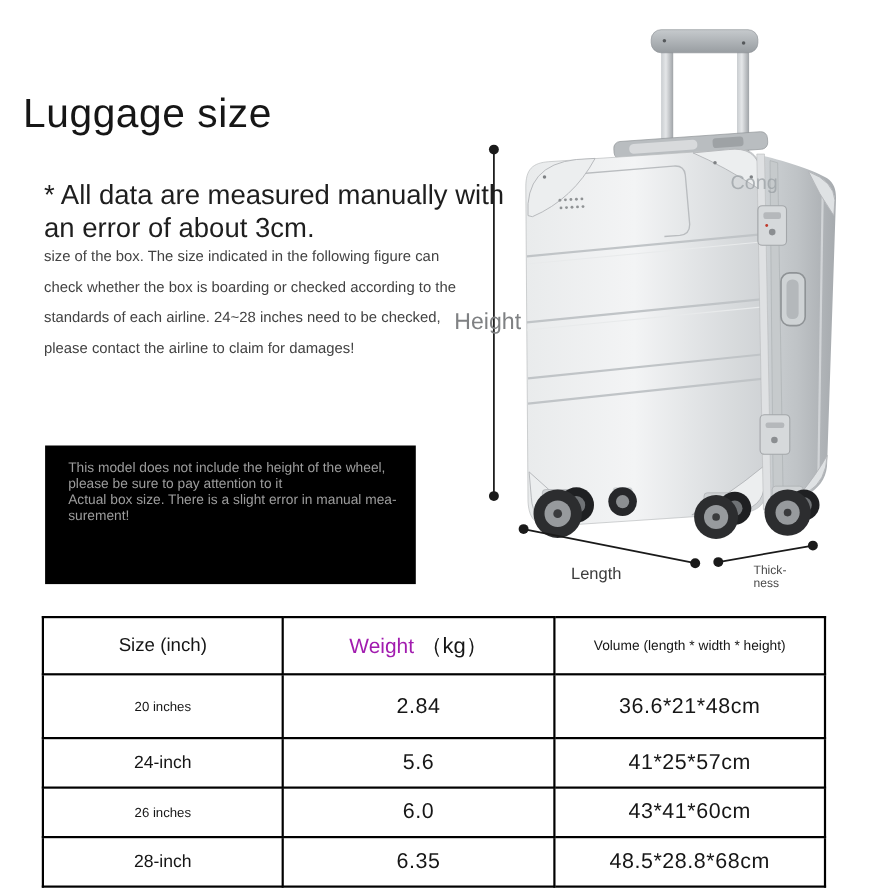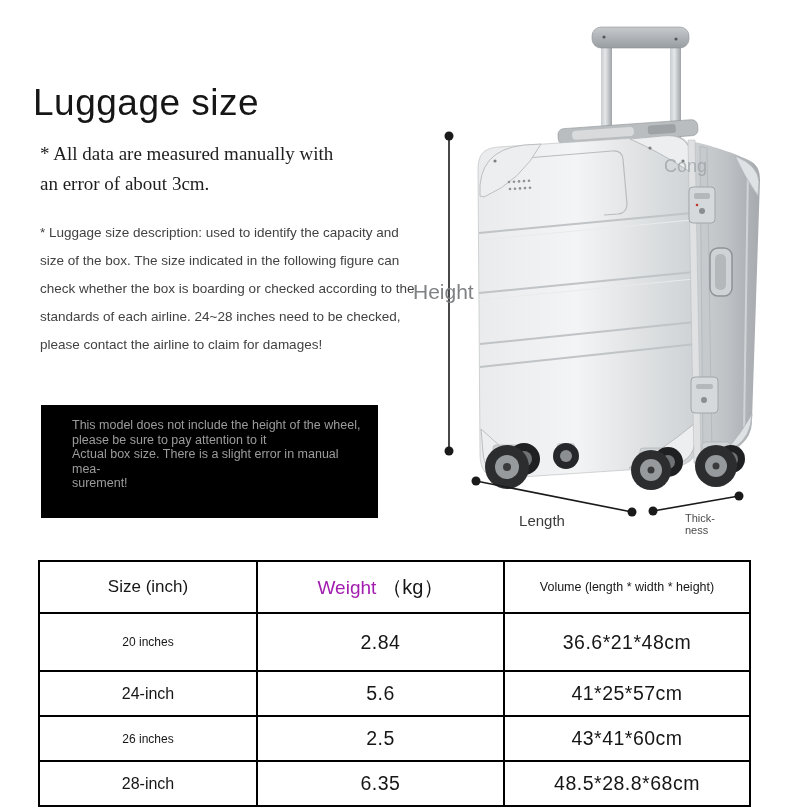--- a/index.html
+++ b/index.html
@@ -1,35 +1,34 @@
 <!DOCTYPE html>
 <html><head>
 <meta charset="utf-8">
 <style>
   html,body{margin:0;padding:0;background:#fff;}
   .canvas{
     position:relative;width:790px;height:808px;background:#ffffff;
     font-family:"Liberation Sans", sans-serif;overflow:hidden;
   }
   .page-title{
-    position:absolute;left:33px;top:82px;font-size:37px;font-weight:400;
+    position:absolute;left:21px;top:82px;font-size:37px;font-weight:400;
     color:#161616;letter-spacing:0.5px;margin:0;
   }
   .subtitle{
-    position:absolute;left:40px;top:139px;font-size:19px;line-height:30px;
+    position:absolute;left:40px;top:162px;font-size:25px;line-height:30px;
     color:#1e1e1e;
-    font-family:Liberation Serif, serif;
   }
   .description{
     position:absolute;left:40px;top:219px;font-size:13.5px;line-height:28px;
     color:#424242;
   }
   .notice-box{
-    position:absolute;left:41px;top:405px;width:337px;height:113px;
-    background:#000;box-sizing:border-box;padding:13px 14px 0 31px;
+    position:absolute;left:41px;top:405px;width:337px;height:126px;
+    background:#000;box-sizing:border-box;padding:13px 14px 0 21px;
   }
   .notice-box .ln{font-size:12.5px;line-height:14.5px;color:#9c9c9c;}
   .diagram-svg{position:absolute;left:0;top:0;width:790px;height:545px;}
   .size-table{
     position:absolute;left:38px;top:560px;width:711px;
     border-collapse:collapse;table-layout:fixed;
   }
   .size-table th,.size-table td{
     border:2px solid #000;text-align:center;vertical-align:middle;
     color:#161616;padding:0;
@@ -51,21 +50,20 @@
 <div class="canvas">
 
   <h1 class="page-title">Luggage size</h1>
 
   <div class="subtitle">
     <div>* All data are measured manually with</div>
     <div>an error of about 3cm.</div>
   </div>
 
   <div class="description">
-    <div>* Luggage size description: used to identify the capacity and</div>
     <div>size of the box. The size indicated in the following figure can</div>
     <div>check whether the box is boarding or checked according to the</div>
     <div>standards of each airline. 24~28 inches need to be checked,</div>
     <div>please contact the airline to claim for damages!</div>
   </div>
 
   <div class="notice-box">
     <div class="ln">This model does not include the height of the wheel,</div>
     <div class="ln">please be sure to pay attention to it</div>
     <div class="ln">Actual box size. There is a slight error in manual mea-</div>
@@ -251,21 +249,21 @@
         <td class="cell-weight">2.84</td>
         <td class="cell-volume">36.6*21*48cm</td>
       </tr>
       <tr style="height:45px">
         <td class="cell-size-l">24-inch</td>
         <td class="cell-weight">5.6</td>
         <td class="cell-volume">41*25*57cm</td>
       </tr>
       <tr style="height:43px">
         <td class="cell-size-s">26 inches</td>
-        <td class="cell-weight">2.5</td>
+        <td class="cell-weight">6.0</td>
         <td class="cell-volume">43*41*60cm</td>
       </tr>
       <tr style="height:43px">
         <td class="cell-size-l">28-inch</td>
         <td class="cell-weight">6.35</td>
         <td class="cell-volume">48.5*28.8*68cm</td>
       </tr>
     </tbody>
   </table>
 

